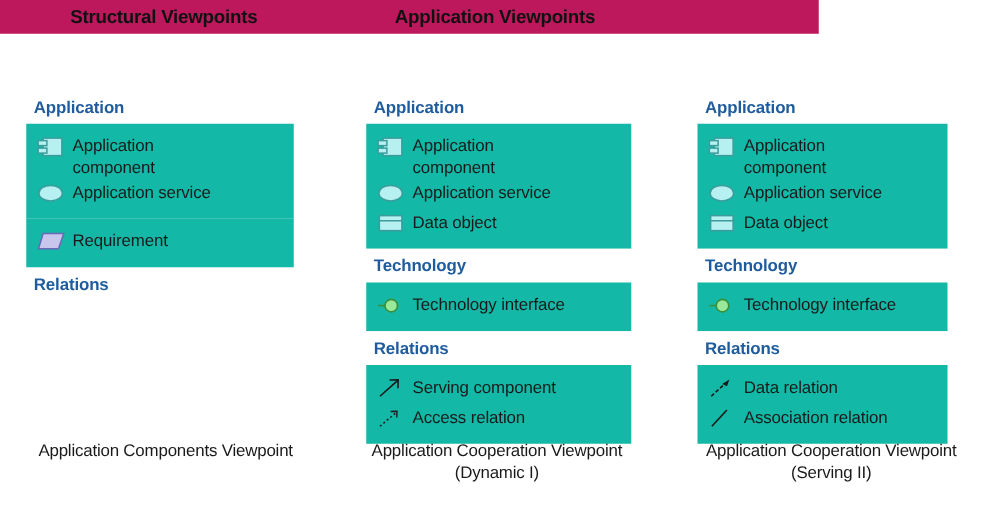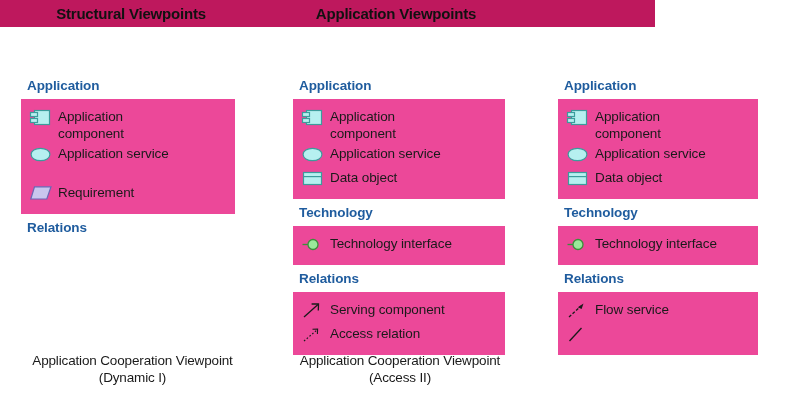--- a/index.html
+++ b/index.html
@@ -67,21 +67,21 @@
   .group-title {
     font-size: 13.5px;
     font-weight: bold;
     color: #1f5c9e;
     background: #ffffff;
     padding: 6px 0 6px 6px;
     letter-spacing: -0.1px;
   }
 
   .group-items {
-    background: #ec4899;
+    background: #14b8a6;
     padding: 7px 0 8px 0;
   }
 
   .item {
     display: flex;
     align-items: flex-start;
     padding: 1px 4px 1px 9px;
     min-height: 22px;
   }
   .item-icon {
@@ -330,41 +330,46 @@
         <div class="group-title">Relations</div>
         <div class="group-items">
 
           <div class="item">
             <span class="item-icon">
               <svg width="20" height="17" viewBox="0 0 20 17">
                 <line x1="2" y1="15" x2="14" y2="4" stroke="#1a1a1a" stroke-width="1.3" stroke-dasharray="3 1.8"></line>
                 <polygon points="16.5,1.5 10.8,5.2 14.6,7" fill="#1a1a1a"></polygon>
               </svg>
             </span>
-            <span class="item-label">Flow service</span>
+            <span class="item-label">Data relation</span>
           </div>
 
           <div class="item">
             <span class="item-icon">
               <svg width="20" height="17" viewBox="0 0 20 17">
                 <line x1="2.5" y1="15" x2="14.5" y2="2" stroke="#1a1a1a" stroke-width="1.3"></line>
               </svg>
             </span>
+            <span class="item-label">Association relation</span>
           </div>
 
         </div>
       </div>
 
     </div>
   </div>
 
 </div>
 
 <div class="captions">
+  <div class="caption c1">
+    <div>Application Components Viewpoint</div>
+    <div></div>
+  </div>
   <div class="caption c2">
     <div>Application Cooperation Viewpoint</div>
     <div>(Dynamic I)</div>
   </div>
   <div class="caption c3">
     <div>Application Cooperation Viewpoint</div>
-    <div>(Access II)</div>
+    <div>(Serving II)</div>
   </div>
 </div>
 
 </body></html>

